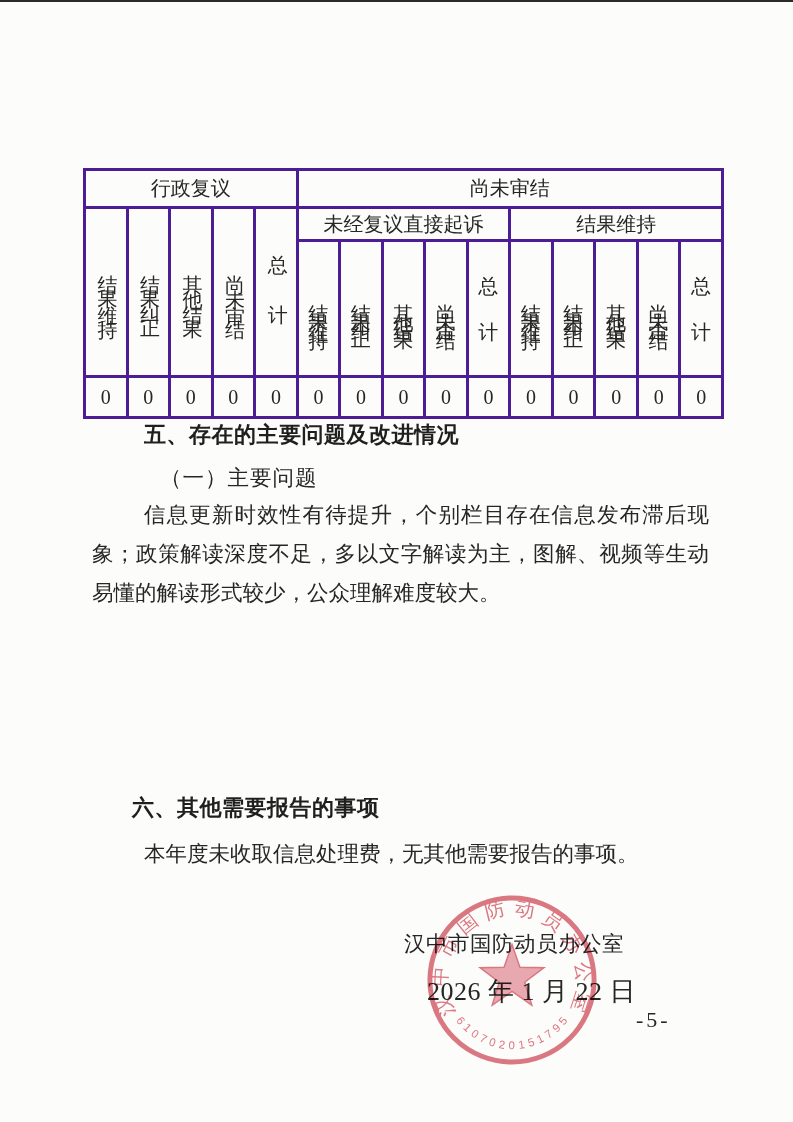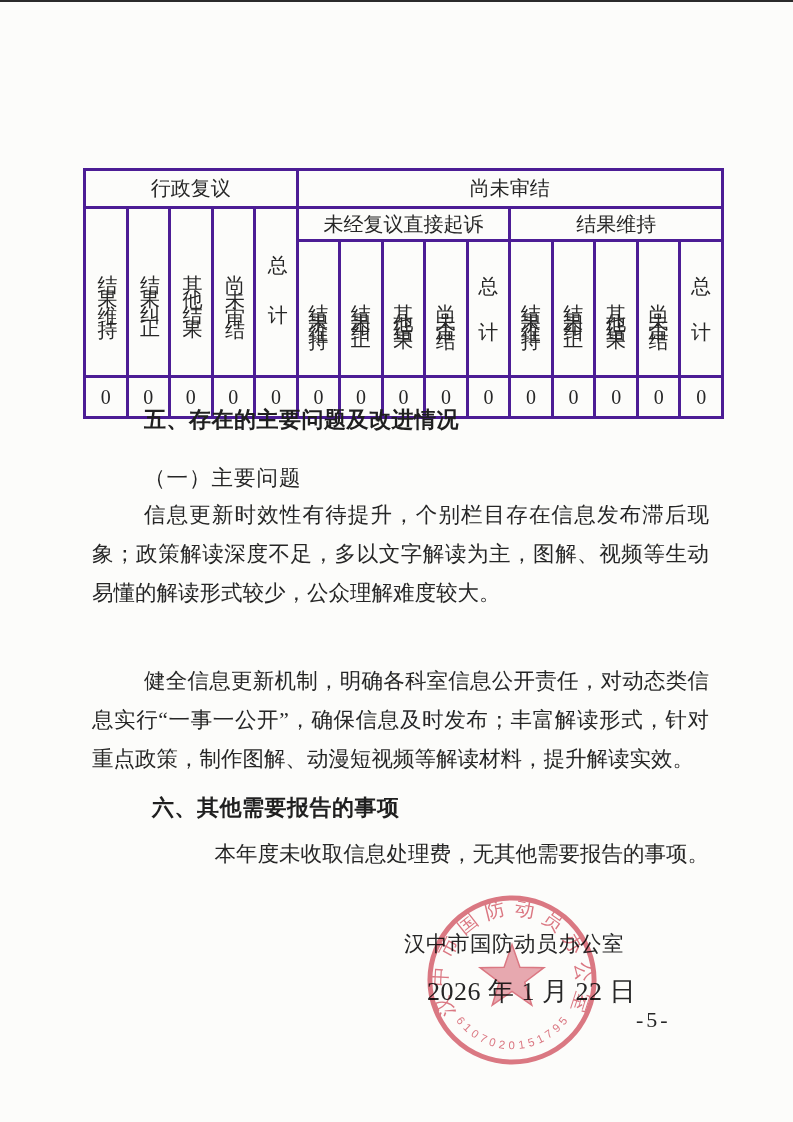--- a/index.html
+++ b/index.html
@@ -19,44 +19,45 @@
   .doc-heading{
     position:absolute;
     font-family:"Liberation Sans","DejaVu Sans",sans-serif;
     font-weight:bold;
     font-size:22px;
     color:#1f1f1f;
     white-space:nowrap;
     letter-spacing:0.5px;
   }
   .h4{left:145px;top:131px;}
-  .h5{left:144px;top:405px;}
-  .h6{left:152px;top:793px;}
+  .h5{left:144px;top:420px;}
+  .h6{left:132px;top:793px;}
   .sub-heading{
     position:absolute;
     font-size:21.5px;
     color:#262626;
     white-space:nowrap;
     letter-spacing:1px;
+    margin-left:16px;
   }
   .sub1{left:144px;top:463px;}
   .sub2{left:144px;top:629px;}
   .para{
     position:absolute;
     left:92px;width:617px;
     font-size:21.5px;
     line-height:39px;
     text-align:justify;
     text-indent:52px;
     word-break:break-all;
     color:#262626;
   }
   .p1{top:496px;}
   .p2{top:662px;}
-  .p3{top:835px;white-space:nowrap;text-align:right;}
+  .p3{top:835px;white-space:nowrap;text-align:left;}
   
   .tbl-wrap{position:absolute;left:83px;top:168px;width:641px;}
   table.report{
     width:100%;
     border-collapse:collapse;
     table-layout:fixed;
   }
   table.report td{
     border:3px solid #4c1d95;
     text-align:center;
@@ -172,21 +173,20 @@
           <td>0</td>
           <td>0</td>
         </tr>
       </tbody>
     </table>
   </div>
 
   <div class="doc-heading h5">五、存在的主要问题及改进情况</div>
   <div class="sub-heading sub1">（一）主要问题</div>
   <div class="para p1">信息更新时效性有待提升，个别栏目存在信息发布滞后现象；政策解读深度不足，多以文字解读为主，图解、视频等生动易懂的解读形式较少，公众理解难度较大。</div>
-  <div class="para p2">健全信息更新机制，明确各科室信息公开责任，对动态类信息实行“一事一公开”，确保信息及时发布；丰富解读形式，针对重点政策，制作图解、动漫短视频等解读材料，提升解读实效。</div>
 
   <div class="doc-heading h6">六、其他需要报告的事项</div>
   <div class="para p3">本年度未收取信息处理费，无其他需要报告的事项。</div>
 
   <div class="sig-org">汉中市国防动员办公室</div>
   <div class="sig-date">2026 年 1 月 22 日</div>
   <div class="page-num">-5-</div>
 
   <svg class="seal" viewBox="0 0 180 180" font-family="Liberation Sans, DejaVu Sans, sans-serif">
     <defs>

